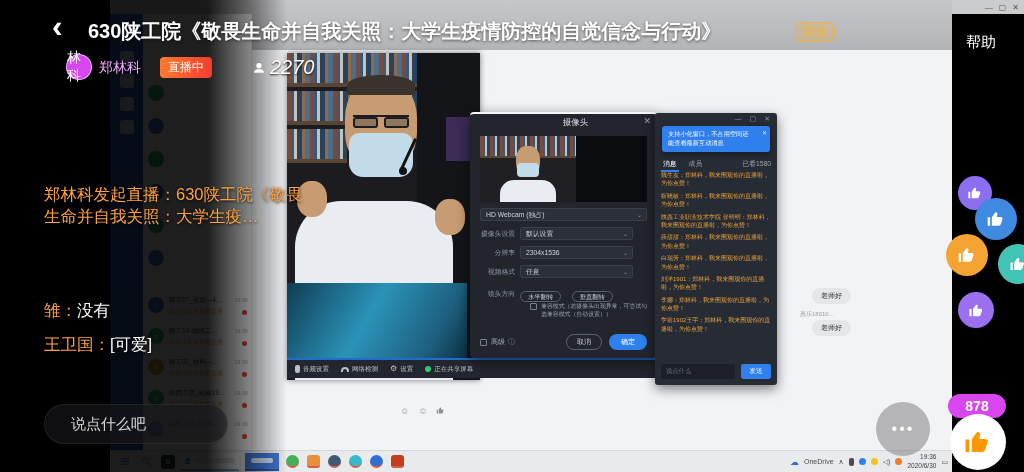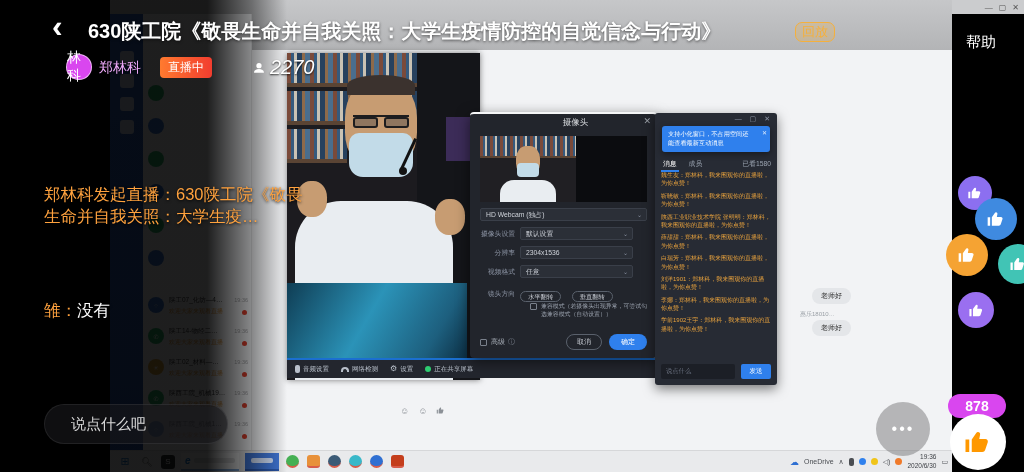--- a/index.html
+++ b/index.html
@@ -427,20 +427,23 @@
     </svg>
     <span>2270</span>
   </div>
 
   <div class="abs ov cmsg announce" style="top:184px;">
     <span class="cname">郑林科发起直播：</span><span>630陕工院《敬畏生命并自我关照：大学生疫…</span>
   </div>
   <div class="abs ov cmsg" style="top:300px;">
     <span class="cname">雏：</span><span>没有</span>
   </div>
+  <div class="abs ov cmsg" style="top:334px;">
+    <span class="cname">王卫国：</span><span>[可爱]</span>
+  </div>
 
   <div class="abs ov sayit">说点什么吧</div>
 
   <div class="abs ov fl" style="left:958px;top:176px;width:34px;height:34px;background:#8c6ff0;">
     <svg width="16" height="16" viewBox="0 0 24 24">
         <path d="M2 10h3v10H2zM7 20h8.5c1 0 1.9-.6 2.2-1.6l2.1-6.3c.4-1.3-.5-2.6-1.9-2.6H13l.7-3.5c.2-1.1-.6-2-1.7-2-.6 0-1.1.3-1.4.8L7 10z" fill="#fff"></path>
       </svg>
   </div>
   <div class="abs ov fl" style="left:975px;top:198px;width:42px;height:42px;background:#3f8ae0;">
     <svg width="20" height="20" viewBox="0 0 24 24">

